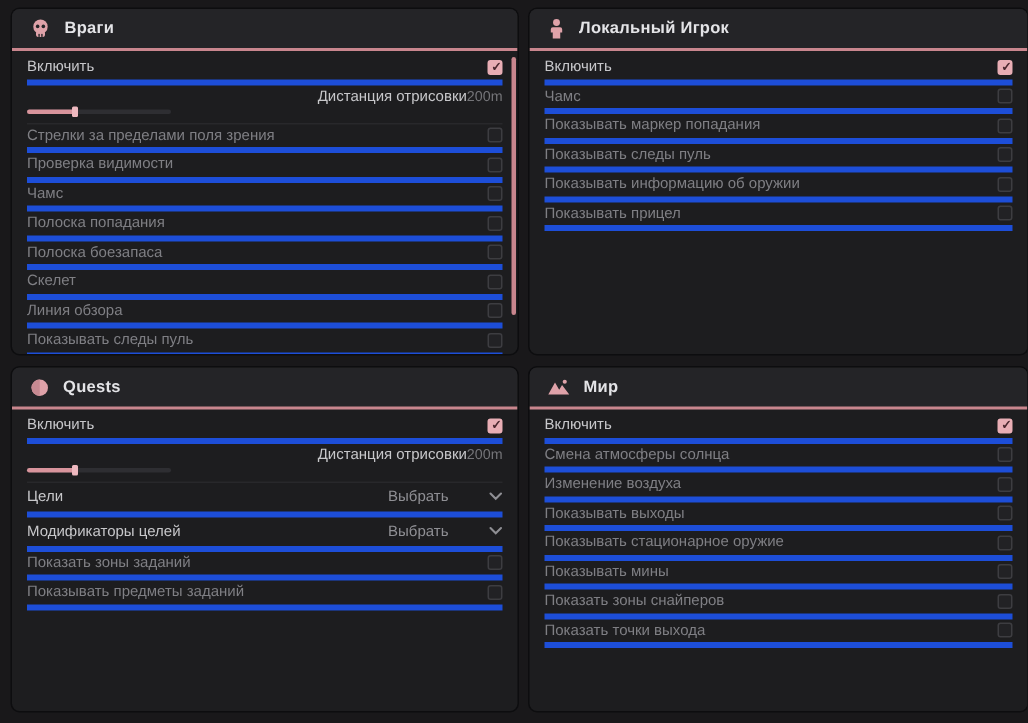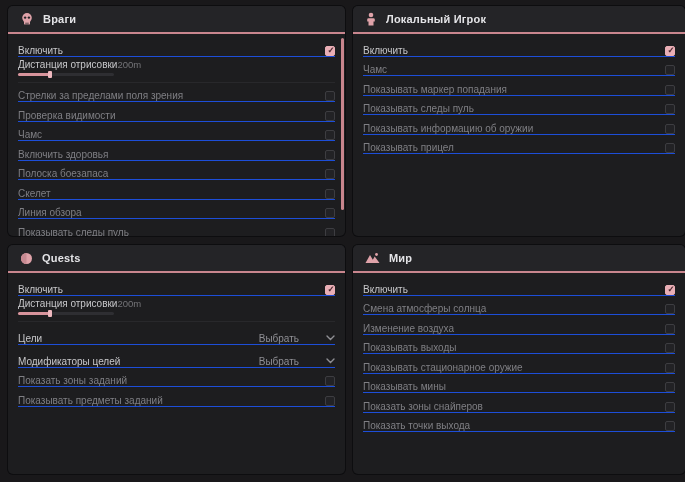--- a/index.html
+++ b/index.html
@@ -20,36 +20,36 @@
   .panel-world   { left:353px; top:245px; width:332px; height:229px; }
   .panel-header {
     height:28px; background:#242427; display:flex; align-items:center;
     gap:9px; padding:0 12px; border-bottom:2px solid #c9868e;
   }
   .panel-title { color:#e4e4e7; font-size:11px; font-weight:bold; letter-spacing:.2px; }
   .icon { display:flex; align-items:center; }
   .icon svg { display:block; }
   .panel-body { position:relative; padding:3px 10px 0 10px; }
   .row {
-    display:flex; align-items:flex-end; justify-content:space-between;
-    height:19.5px; border-bottom:1px solid #1d4ed8;
+    display:flex; align-items:center; justify-content:space-between;
+    height:19.5px; border-bottom:4px solid #1d4ed8;
   }
   .row-label { font-size:10px; color:#c7c7ca; white-space:nowrap; }
   .row.dim .row-label { color:#7f7f84; }
   .checkbox {
     width:10px; height:10px; flex:none; border-radius:2px;
     border:1px solid #3d3d41; background:#222225; position:relative;
   }
   .checkbox[data-checked="true"] { background:#e9aeb5; border-color:#e9aeb5; }
   .checkbox[data-checked="true"]::after {
     content:"\2713"; position:absolute; left:1.5px; top:-1.5px;
     font-size:8.5px; font-weight:bold; color:#4a272e;
   }
   .slider-row { display:block; height:26px; border-bottom:1px solid #28282b; padding-top:2px; }
-  .slider-top { display:flex; justify-content:flex-start; align-items:center; }
+  .slider-top { display:flex; justify-content:flex-end; align-items:center; }
   .slider-value { font-size:9.5px; color:#747478; }
   .slider-track { margin-top:3px; width:96px; height:3px; background:#2e2e32; border-radius:2px; position:relative; }
   .slider-fill { width:33px; height:3px; background:#d8949c; border-radius:2px; }
   .slider-thumb { position:absolute; left:30px; top:-2px; width:4px; height:7px; background:#eeb8bf; border-radius:1px; }
   .select-row { height:23px; }
   .select { display:flex; align-items:center; gap:27px; cursor:default; }
   .select-value { font-size:10px; color:#8f8f94; }
   .scrollbar {
     position:absolute; right:1px; top:32px; width:3px; height:172px;
     background:#c8858d; border-radius:2px;
@@ -95,21 +95,21 @@
       </div>
       <div class="row dim">
         <span class="row-label">Проверка видимости</span>
         <span class="checkbox" data-checked="false"></span>
       </div>
       <div class="row dim">
         <span class="row-label">Чамс</span>
         <span class="checkbox" data-checked="false"></span>
       </div>
       <div class="row dim">
-        <span class="row-label">Включить здоровья</span>
+        <span class="row-label">Полоска попадания</span>
         <span class="checkbox" data-checked="false"></span>
       </div>
       <div class="row dim">
         <span class="row-label">Полоска боезапаса</span>
         <span class="checkbox" data-checked="false"></span>
       </div>
       <div class="row dim">
         <span class="row-label">Скелет</span>
         <span class="checkbox" data-checked="false"></span>
       </div>

